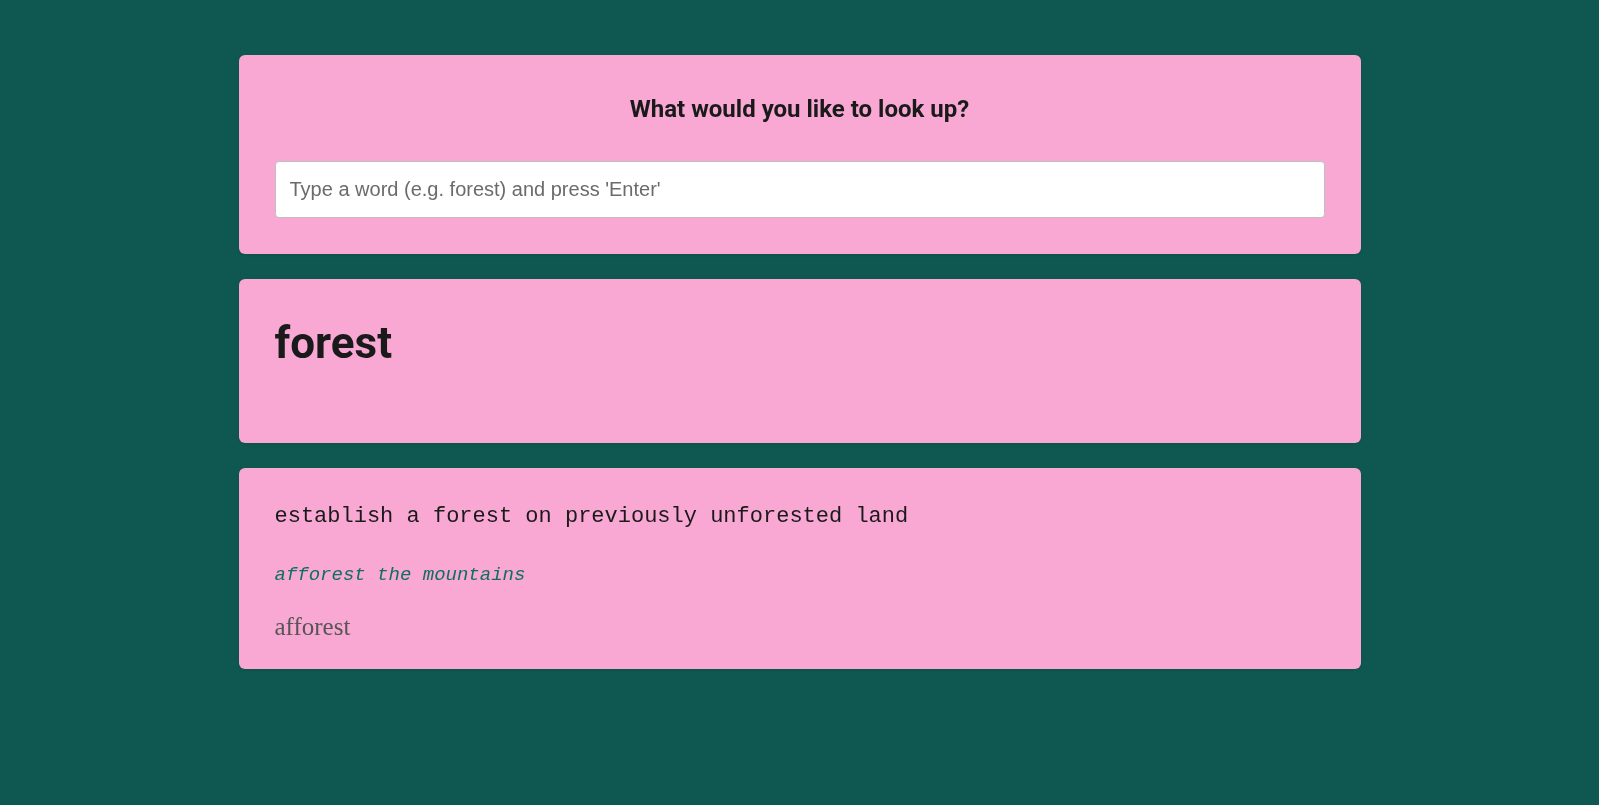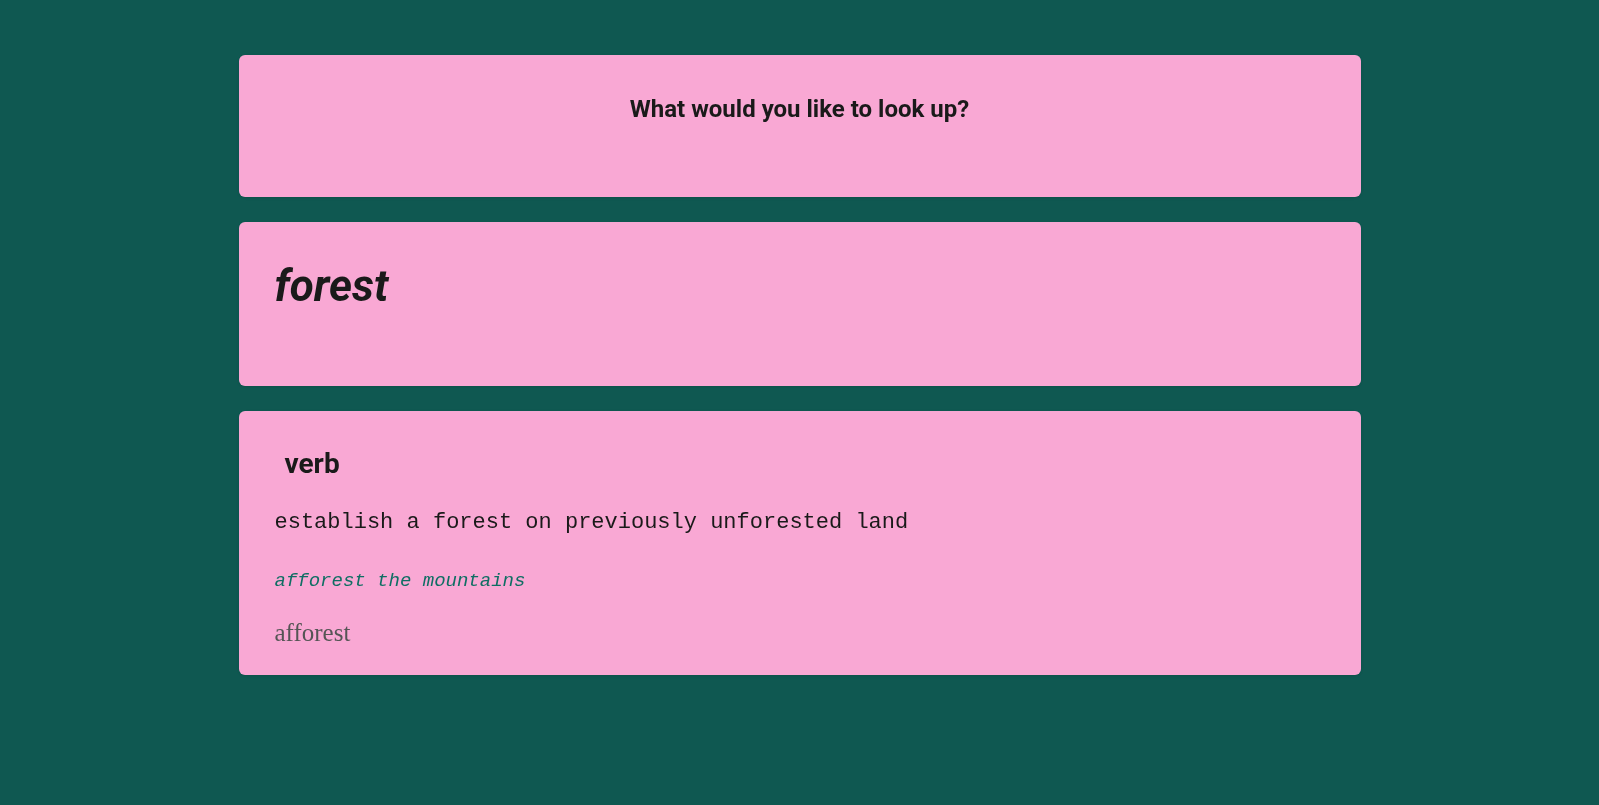--- a/index.html
+++ b/index.html
@@ -43,21 +43,20 @@
     border-radius: 4px;
     background-color: #ffffff;
     color: #333;
     outline: none;
   }
   .search-input::placeholder {
     color: #6b6b6b;
   }
   .word-card {
     padding: 38px 41px 38px 36px;
-    font-style: italic;
   }
   .word-title {
     font-size: 44px;
     font-weight: 700;
     color: #1a1a1a;
     margin-bottom: 36px;
   }
   .pronunciation {
     font-size: 22px;
     color: #3a3a3a;
@@ -92,26 +91,26 @@
     font-family: Liberation Serif, serif;
   }
 </style>
 </head>
 <body>
 
 <div class="container">
 
   <div class="card search-card">
     <h2 class="search-title">What would you like to look up?</h2>
+    <input type="text" class="search-input" placeholder="Type a word (e.g. forest) and press 'Enter'" style="">
   </div>
 
   <div class="card word-card">
     <h1 class="word-title">forest</h1>
   </div>
 
   <div class="card definition-card">
-    <h3 class="part-of-speech">verb</h3>
     <div class="definition-text">establish a forest on previously unforested land</div>
     <div class="example-text">afforest the mountains</div>
     <div class="synonym-text">afforest</div>
   </div>
 
 </div>
 
 </body></html>

